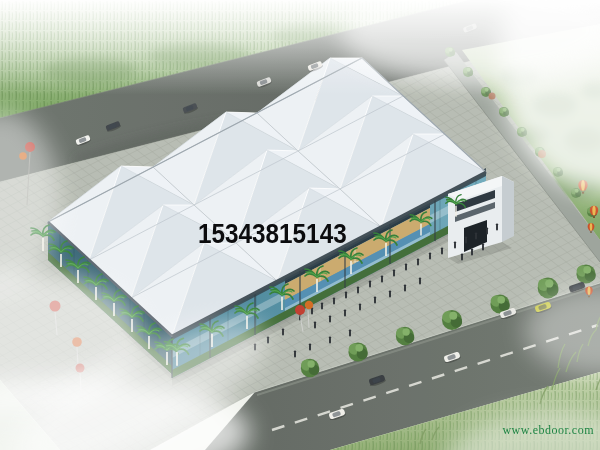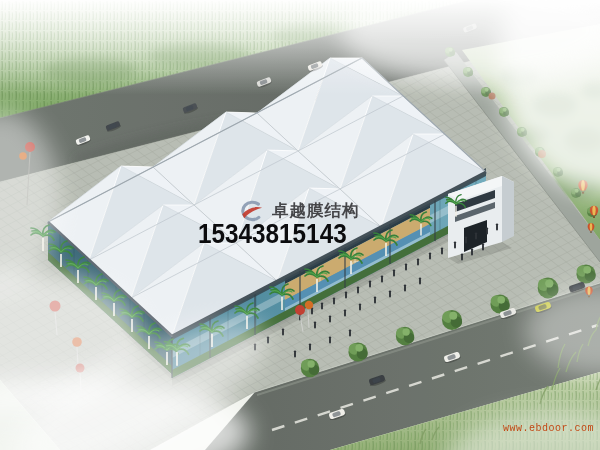--- a/index.html
+++ b/index.html
@@ -11,22 +11,22 @@
   .rgw{stroke:#ffffff;stroke-width:.9;fill:none;opacity:.85}
   .rgg{stroke:#cfd7dd;stroke-width:.7;fill:none;opacity:.9}
   
   .wm-brand{position:absolute;left:238px;top:200px;display:flex;align-items:center;gap:7px;
             pointer-events:none;}
   .wm-brand .txt{font-size:16.5px;font-weight:700;letter-spacing:1px;color:#3d3d40;
                  opacity:.95;white-space:nowrap;font-family:"DejaVu Sans",sans-serif;}
   .wm-phone{position:absolute;left:198px;top:219px;font-size:27px;font-weight:700;
             color:#0c0c0e;letter-spacing:0;transform:scaleX(.9);transform-origin:left top;
             white-space:nowrap;font-family:"Liberation Sans",sans-serif;pointer-events:none;}
-  .wm-site{position:absolute;right:6px;top:423px;font-size:10px;color:#c2410c;opacity:.95;
-           letter-spacing:.5px;font-family:Liberation Mono, monospace;pointer-events:none;}
+  .wm-site{position:absolute;right:6px;top:423px;font-size:12px;color:#15803d;opacity:.95;
+           letter-spacing:.5px;font-family:Liberation Serif, serif;pointer-events:none;}
 </style>
 </head>
 <body>
 
 <div class="stage">
 <svg class="scene" width="600" height="450" viewBox="0 0 600 450">
   <defs>
     <linearGradient id="gGrass" x1="0" y1="0" x2="0" y2="1">
       <stop offset="0" stop-color="#dbe5cd"></stop>
           <stop offset="1" stop-color="#74a059"></stop>
@@ -399,24 +399,17 @@
     <ellipse cx="25" cy="340" rx="120" ry="70" fill="#ffffff" opacity=".6" filter="url(#b12)"></ellipse>
     <ellipse cx="70" cy="432" rx="180" ry="55" fill="#ffffff" opacity=".75" filter="url(#b12)"></ellipse>
     <ellipse cx="600" cy="330" rx="75" ry="45" fill="#ffffff" opacity=".4" filter="url(#b12)"></ellipse>
     <ellipse cx="140" cy="395" rx="140" ry="45" fill="#ffffff" opacity=".5" filter="url(#b12)" transform="rotate(-27 140 395)"></ellipse>
     <ellipse cx="0" cy="200" rx="60" ry="90" fill="#ffffff" opacity=".45" filter="url(#b12)"></ellipse>
     <ellipse cx="560" cy="470" rx="120" ry="60" fill="#ffffff" opacity=".5" filter="url(#b12)"></ellipse>
     <rect x="0" y="0" width="600" height="450" fill="#ffffff" opacity=".04"></rect>
   </g>
 </svg>
 
-<div class="wm-brand">
-  <svg width="27" height="22" viewBox="0 0 28 24">
-    <path d="M21.5 4.5 A 10.5 9.5 0 1 0 22 19" stroke="#8b9bb1" stroke-width="3.4" fill="none" stroke-linecap="round" opacity=".92"></path>
-    <path d="M4 15.5 C 10 8.5, 18 6.5, 25.5 8.5 C 18 10.5, 10 14.5, 6 20 Z" fill="#c23b2e" opacity=".92"></path>
-  </svg>
-  <span class="txt">卓越膜结构</span>
-</div>
 
 <div class="wm-phone">15343815143</div>
 
 <div class="wm-site">www.ebdoor.com</div>
 </div>
 
 </body></html>

